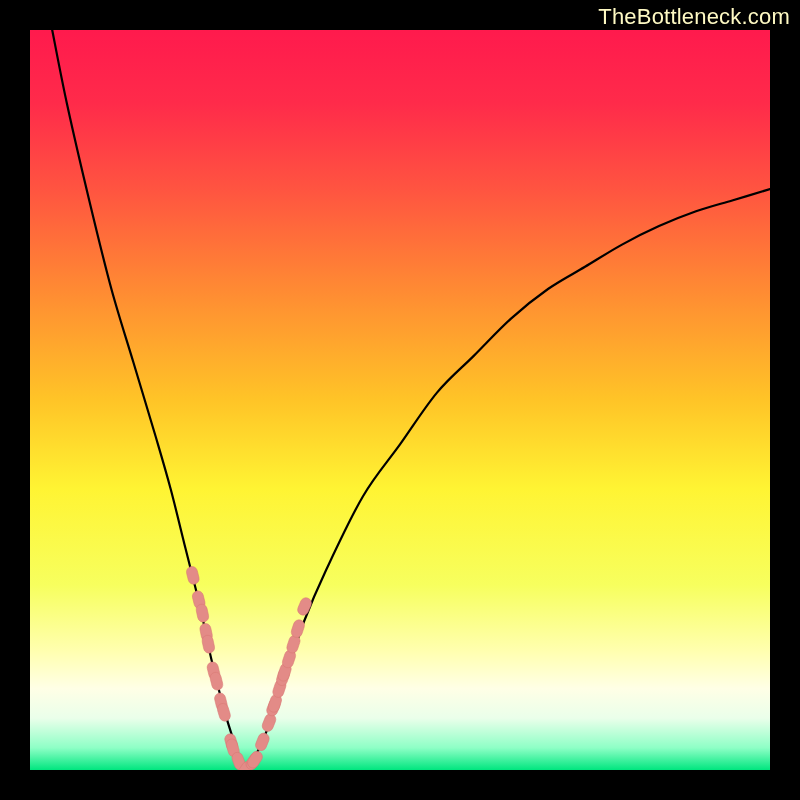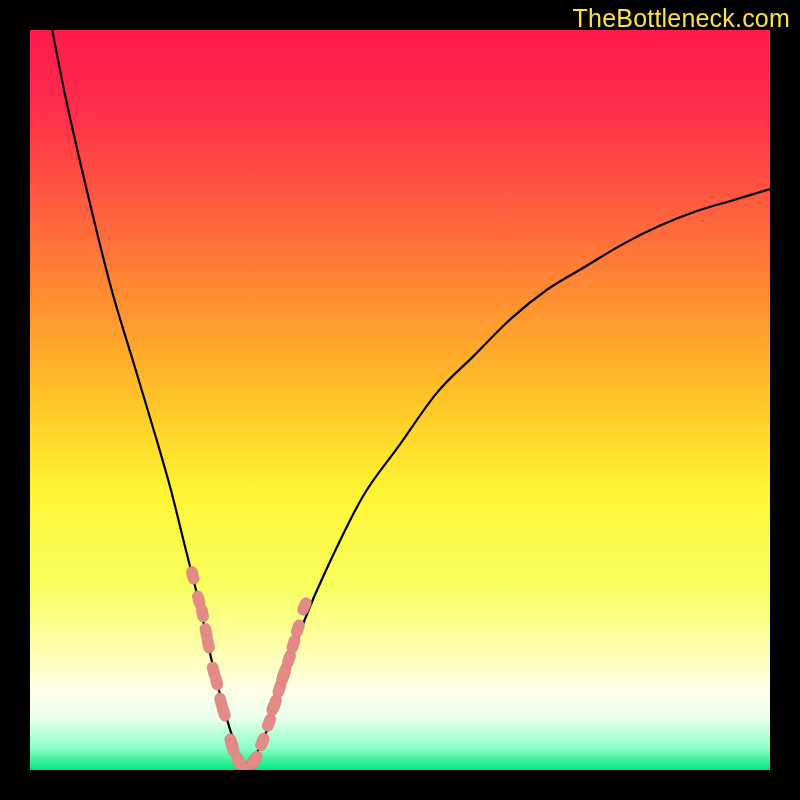--- a/index.html
+++ b/index.html
@@ -32,22 +32,22 @@
   svg.curve-svg {
     position: absolute;
     inset: 0;
     width: 100%;
     height: 100%;
   }
   .watermark {
     position: absolute;
     top: 4px;
     right: 10px;
-    color: #fde047;
-    font-size: 25px;
+    color: #fef9c3;
+    font-size: 22px;
     letter-spacing: 0.2px;
     z-index: 10;
     user-select: none;
   }
 </style>
 </head>
 <body>
 
 <div class="outer">
   <div class="watermark">TheBottleneck.com</div>

